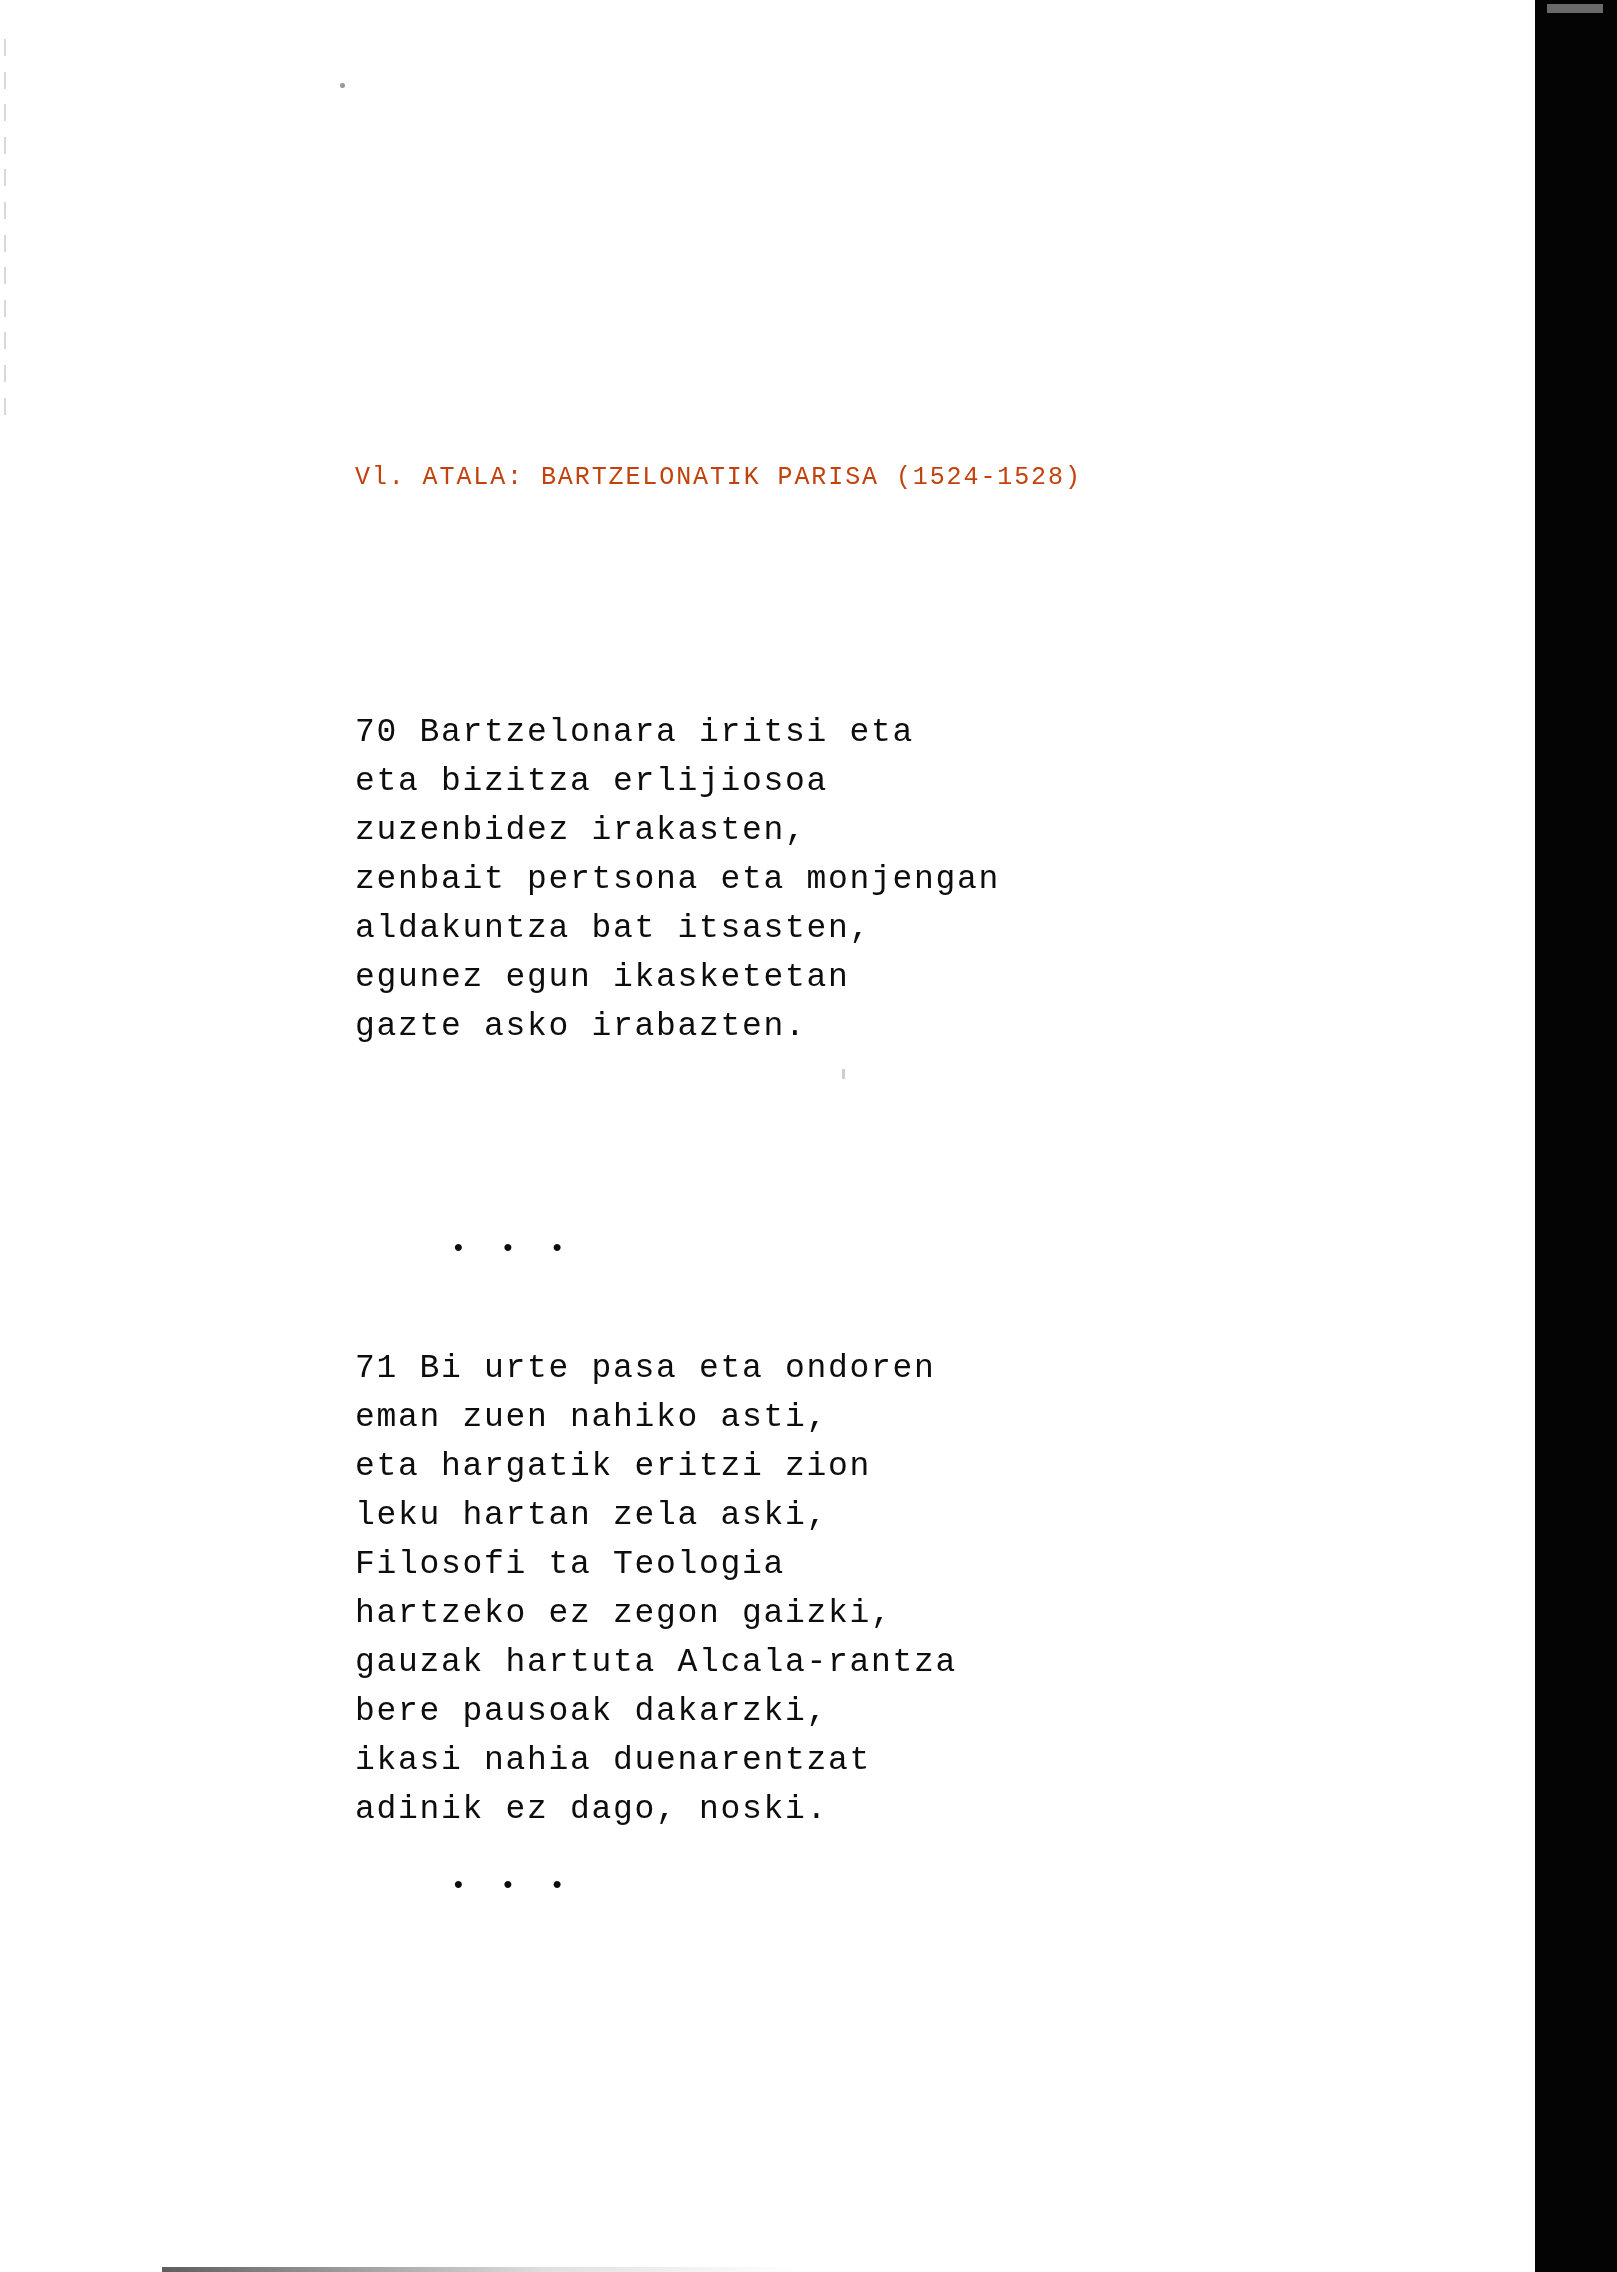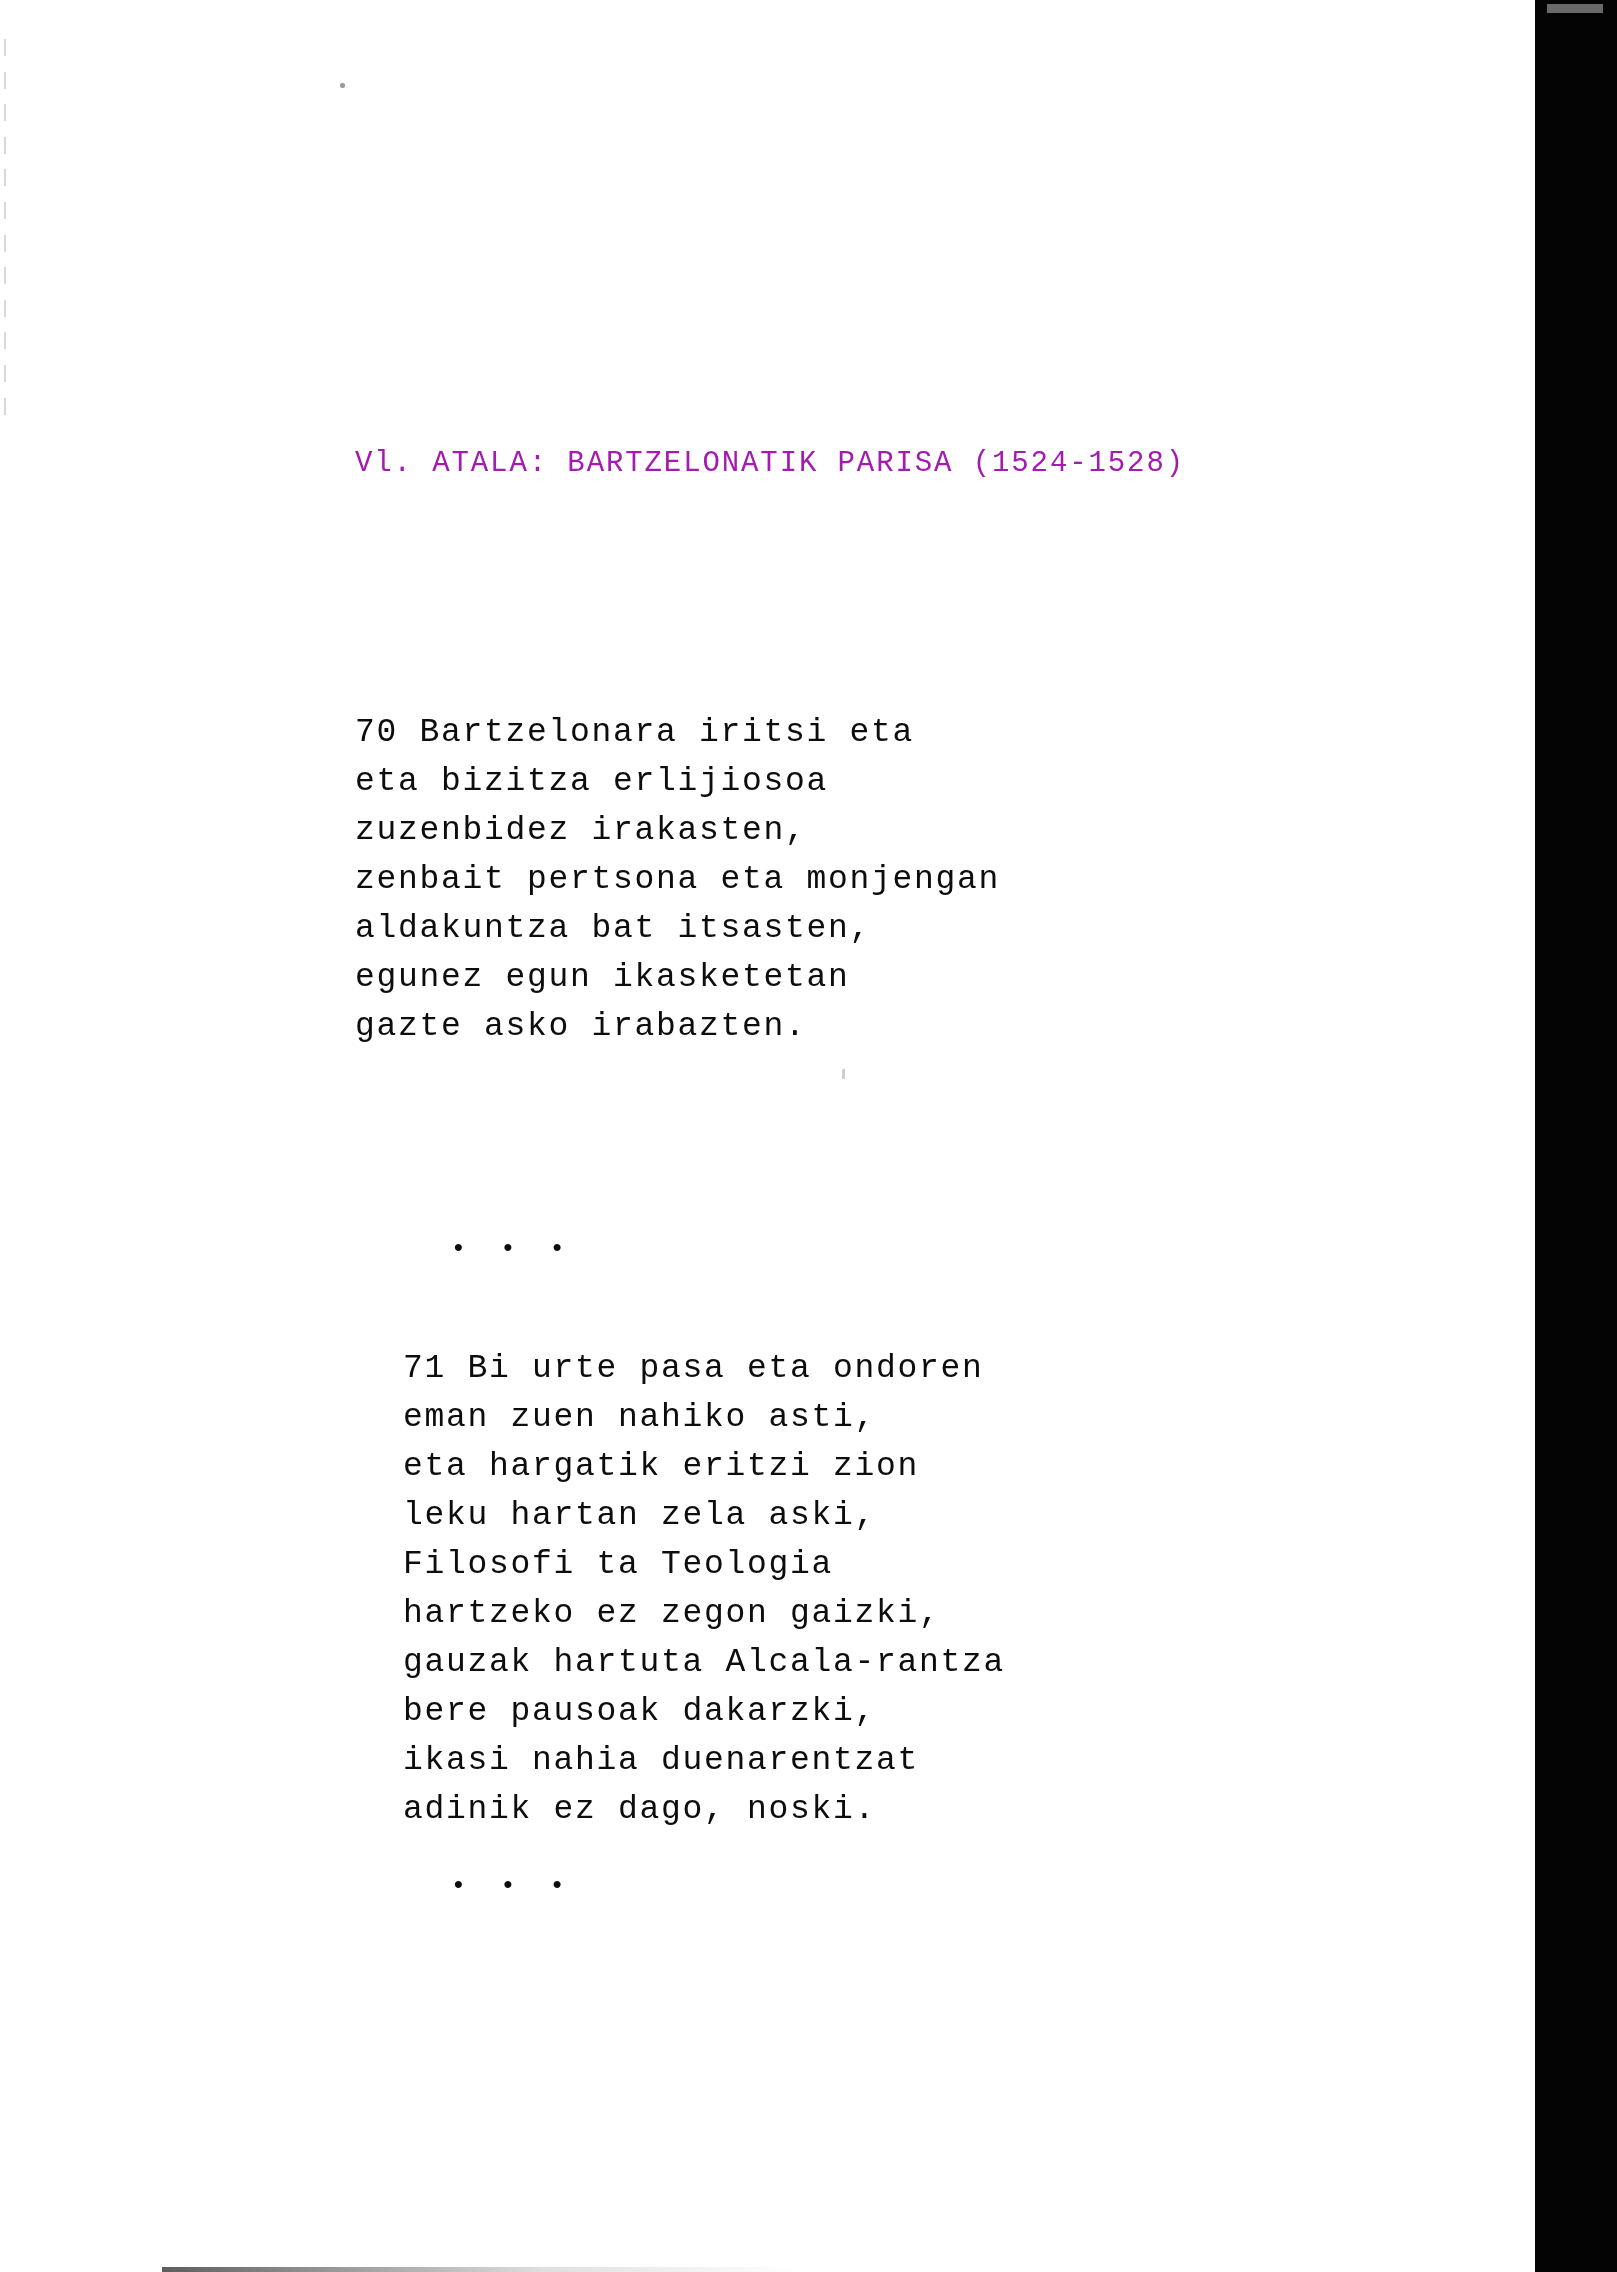--- a/index.html
+++ b/index.html
@@ -92,36 +92,36 @@
 
   .content {
     position: absolute;
     left: 355px;
     top: 0;
     width: 1102px;
   }
 
   .chapter-title {
     position: absolute;
-    top: 449px;
+    top: 465px;
     left: 0;
     white-space: pre;
-    font-size: 29px;
+    font-size: 25px;
     letter-spacing: 1.9px;
     line-height: 1;
-    color: #a21caf;
+    color: #c2410c;
   }
 
   .stanza {
     position: absolute;
     left: 0;
     width: 972px;
   }
   .stanza-70 { top: 708px; }
-  .stanza-71 { top: 1344px; margin-left: 48px; }
+  .stanza-71 { top: 1344px; }
 
   .verse-line {
     white-space: pre;
     font-size: 33px;
     letter-spacing: 1.7px;
     line-height: 49px;
     color: #0d0d0d;
   }
 
   .dots {

